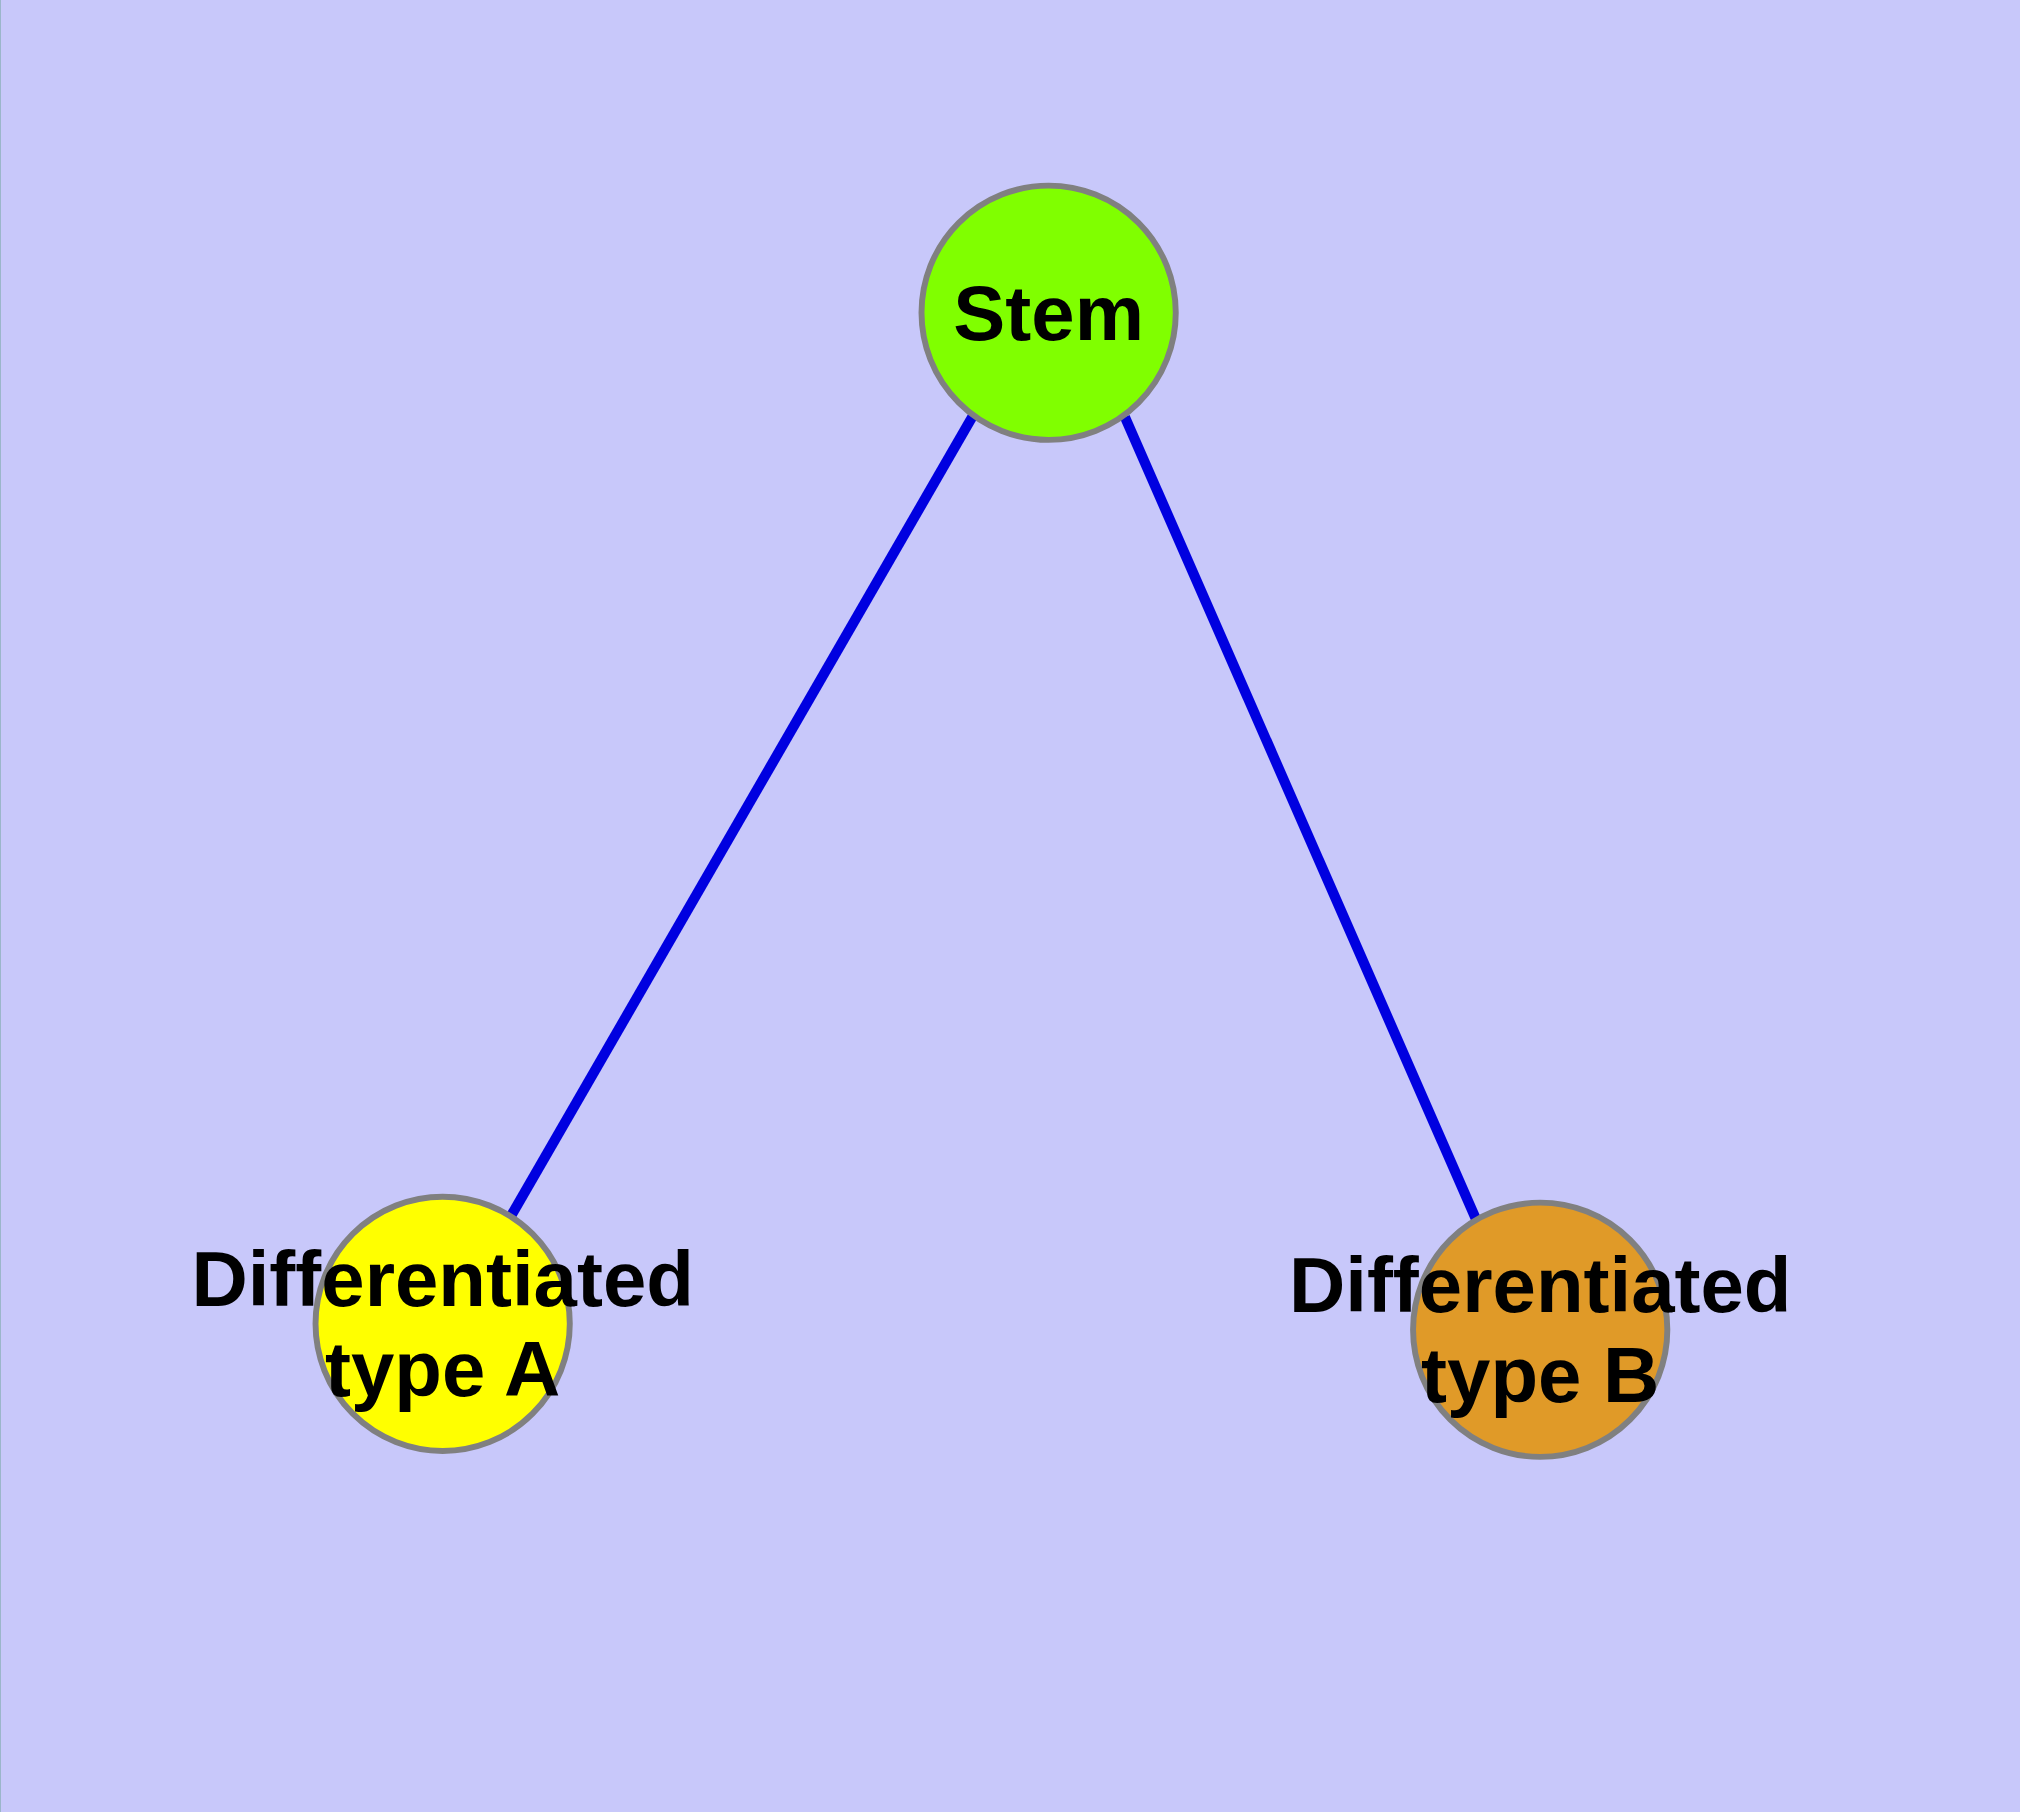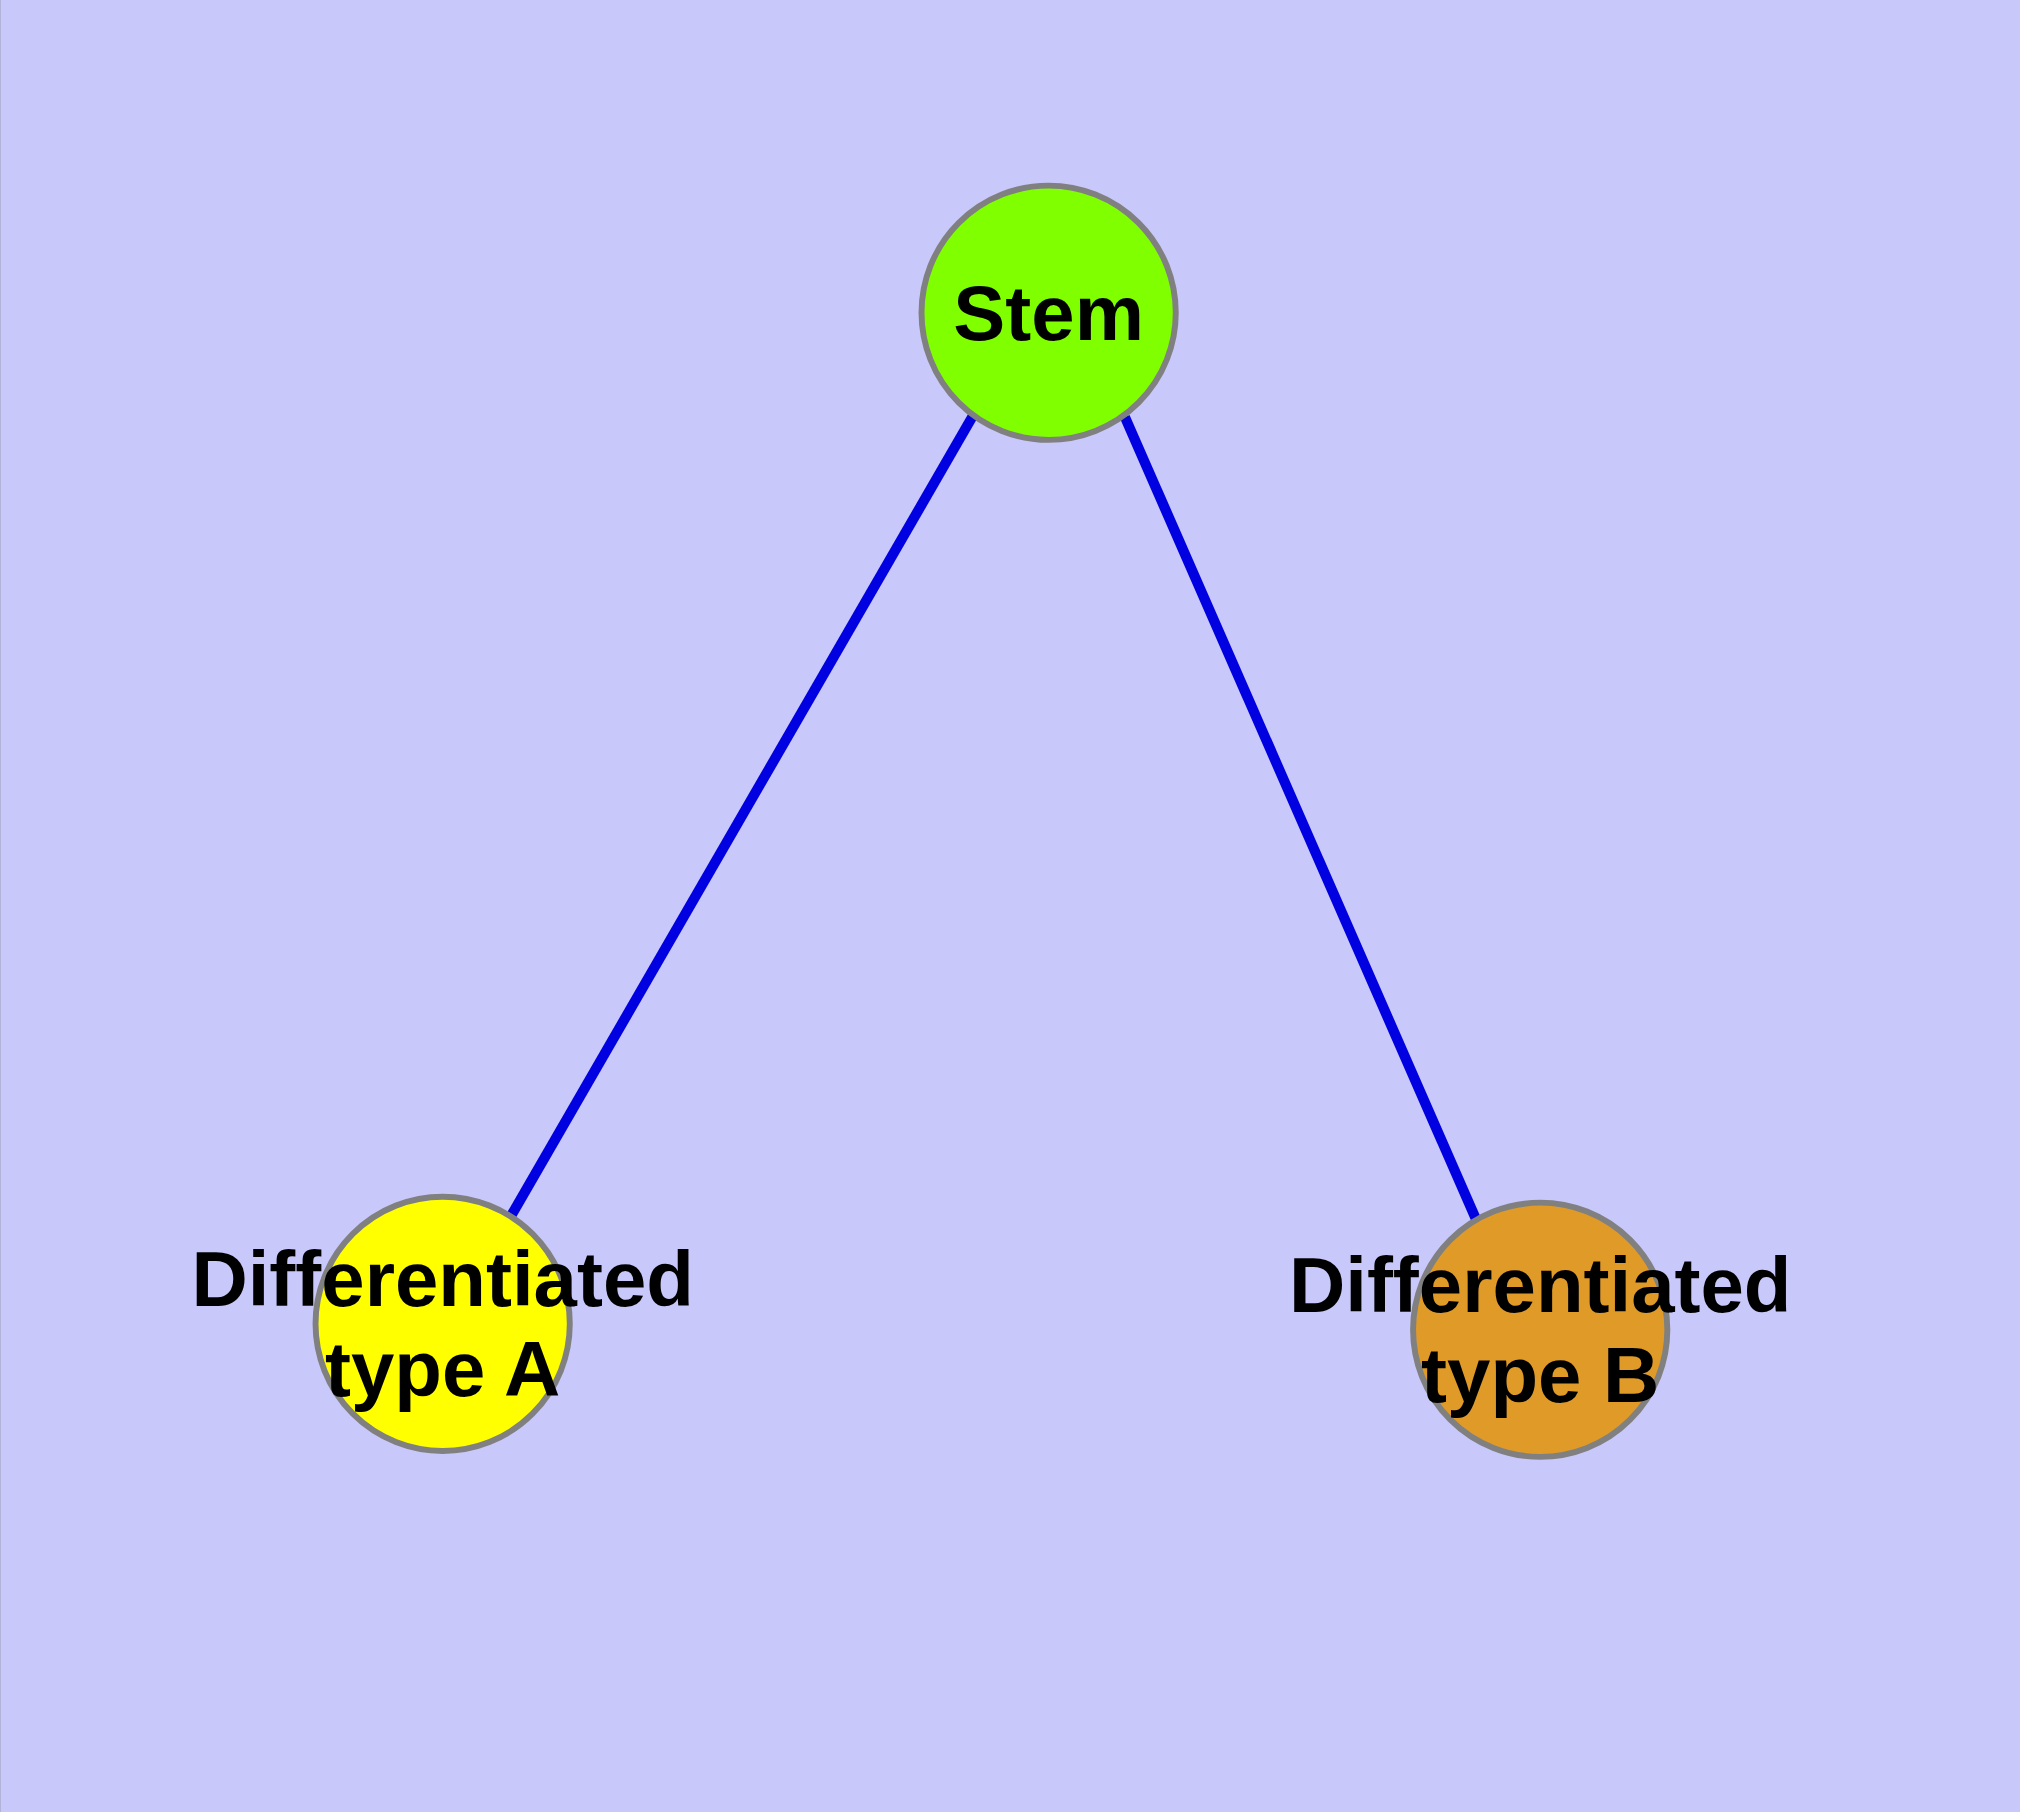--- a/index.html
+++ b/index.html
@@ -28,21 +28,21 @@
     font-weight: bold;
     font-size: 92px;
     fill: #000000;
     text-anchor: middle;
     dominant-baseline: auto;
   }
 </style>
 </head>
 <body>
 
-<div id="canvas" style="width: 2021px; height: 1812px; background: #737373;">
+<div id="canvas" style="width: 2021px; height: 1812px; background: #15803d;">
   <svg id="graph-svg" viewBox="0 0 2384 2138" xmlns="http://www.w3.org/2000/svg" style="width: 2021px; height: 1812px;">
 
     <rect id="bg-rect" x="0" y="0" width="2384" height="2138" fill="#c8c8fa"></rect>
 
     <g id="edges-group">
         <line x1="1148" y1="490" x2="603" y2="1434" stroke="#0000e0" stroke-width="12" stroke-linecap="butt"></line>
         <line x1="1327" y1="492" x2="1741" y2="1438" stroke="#0000e0" stroke-width="12" stroke-linecap="butt"></line>
       </g>
     <g id="nodes-group">
         <g>

